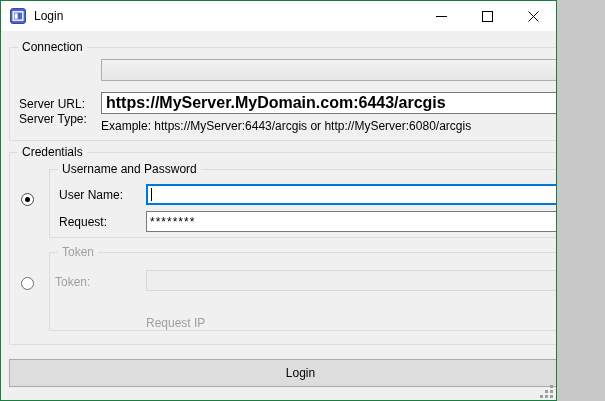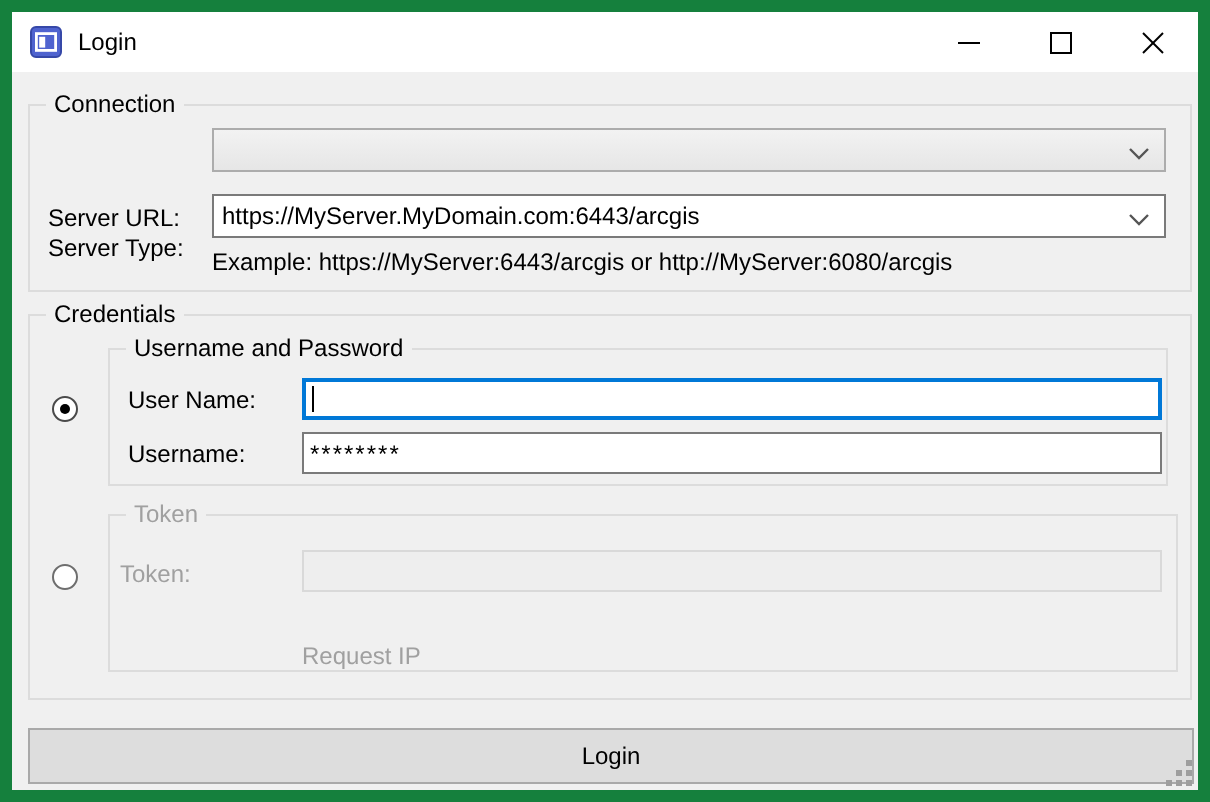--- a/index.html
+++ b/index.html
@@ -1,19 +1,19 @@
 <!DOCTYPE html>
 <html><head>
 <meta charset="utf-8">
 <style>
   html,body { margin:0; padding:0; background:#c8c8c8; }
   * { box-sizing:border-box; }
   .window {
-    position:relative; width:605px; height:401px;
-    background:#f0f0f0; border:6px solid #15803d;
+    position:relative; width:557px; height:401px;
+    background:#f0f0f0; border:1px solid #15803d;
     font-family:"Liberation Sans", sans-serif; font-size:12px; color:#000;
     overflow:hidden;
   }
   
   .titlebar { position:absolute; left:0; top:0; right:0; height:30px; background:#ffffff; }
   .app-icon { position:absolute; left:9px; top:7px; width:16px; height:16px; }
   .title { position:absolute; left:33px; top:0; line-height:30px; }
   .cap-btn { position:absolute; top:0; width:46px; height:30px; display:flex; align-items:center; justify-content:center; background:transparent; }
   .cap-btn.min { right:92px; } .cap-btn.max { right:46px; } .cap-btn.close { right:0; }
   
@@ -25,21 +25,21 @@
   .combo-list {
     position:absolute; height:22px; background:linear-gradient(#f2f2f2,#e6e6e6);
     border:1px solid #acacac; display:flex; align-items:center; padding-left:5px;
   }
   .combo-edit {
     position:absolute; height:22px; background:#ffffff; border:1px solid #7a7a7a;
     display:flex; align-items:center;
   }
   .combo-edit input {
     flex:1; border:none; outline:none; background:transparent;
-    font-family:"Liberation Sans", sans-serif; font-size:12px; padding:0 0 0 4px; height:18px;
+    font-family:"Liberation Sans", sans-serif; font-size:16px; padding:0 0 0 4px; height:18px;font-weight:bold;
   }
   .chev { position:absolute; right:7px; top:8px; }
   .combo-list .chev, .combo-edit .chev { position:absolute; }
   .txt {
     position:absolute; height:21px; background:#fff; border:1px solid #7a7a7a;
     font-family:"Liberation Sans", sans-serif; font-size:12px; padding:0 3px; outline:none;
   }
   .txt.focused { border:2px solid #0078d7; }
   .txt.pwd { letter-spacing:1px; }
   .txt.disabled { background:#eeeeee; border:1px solid #d9d9d9; color:#a0a0a0; }
@@ -125,21 +125,21 @@
   </div>
 
   <div class="groupbox" style="left:48px; top:168px; width:530px; height:69px;">
     <span class="legend">Username and Password</span>
   </div>
 
   <span class="lbl" style="left:58px; top:187px;">User Name:</span>
   <input class="txt focused" type="text" style="left: 145px; top: 183px; width: 430px;" value="">
   <div class="caret" style="left:150px; top:187px;"></div>
 
-  <span class="lbl" style="left:58px; top:214px;">Username:</span>
+  <span class="lbl" style="left:58px; top:214px;">Request:</span>
   <input class="txt pwd" type="text" style="left: 145px; top: 210px; width: 430px;" value="********">
 
   <div class="radio off" style="left:20px; top:276px;"></div>
 
   <div class="groupbox" style="left:48px; top:251px; width:535px; height:79px;">
     <span class="legend disabled-text">Token</span>
   </div>
 
   <span class="lbl disabled-text" style="left:54px; top:274px;">Token:</span>
   <input class="txt disabled" type="text" style="left: 145px; top: 269px; width: 430px;" disabled="" value="">

